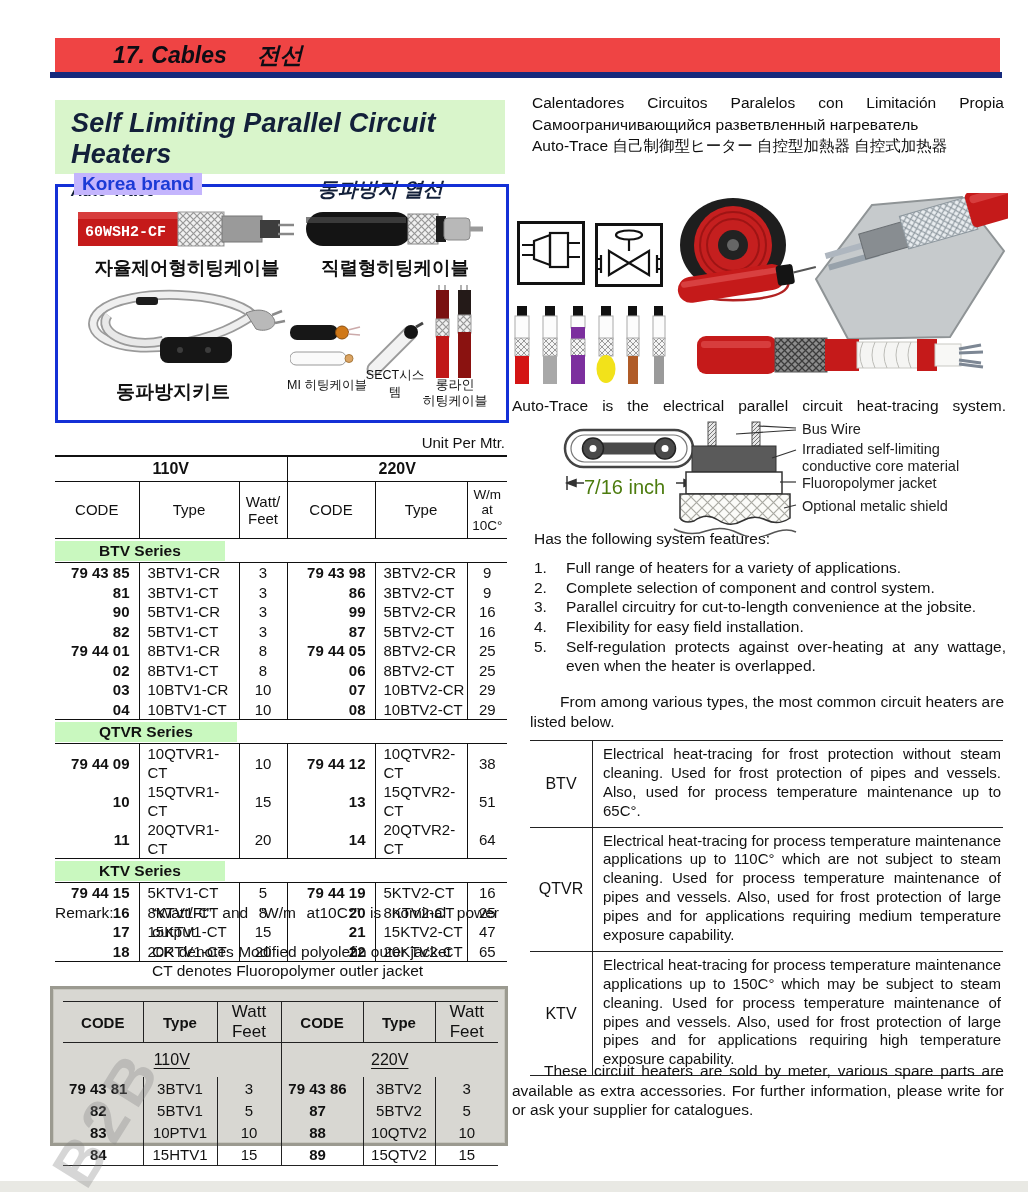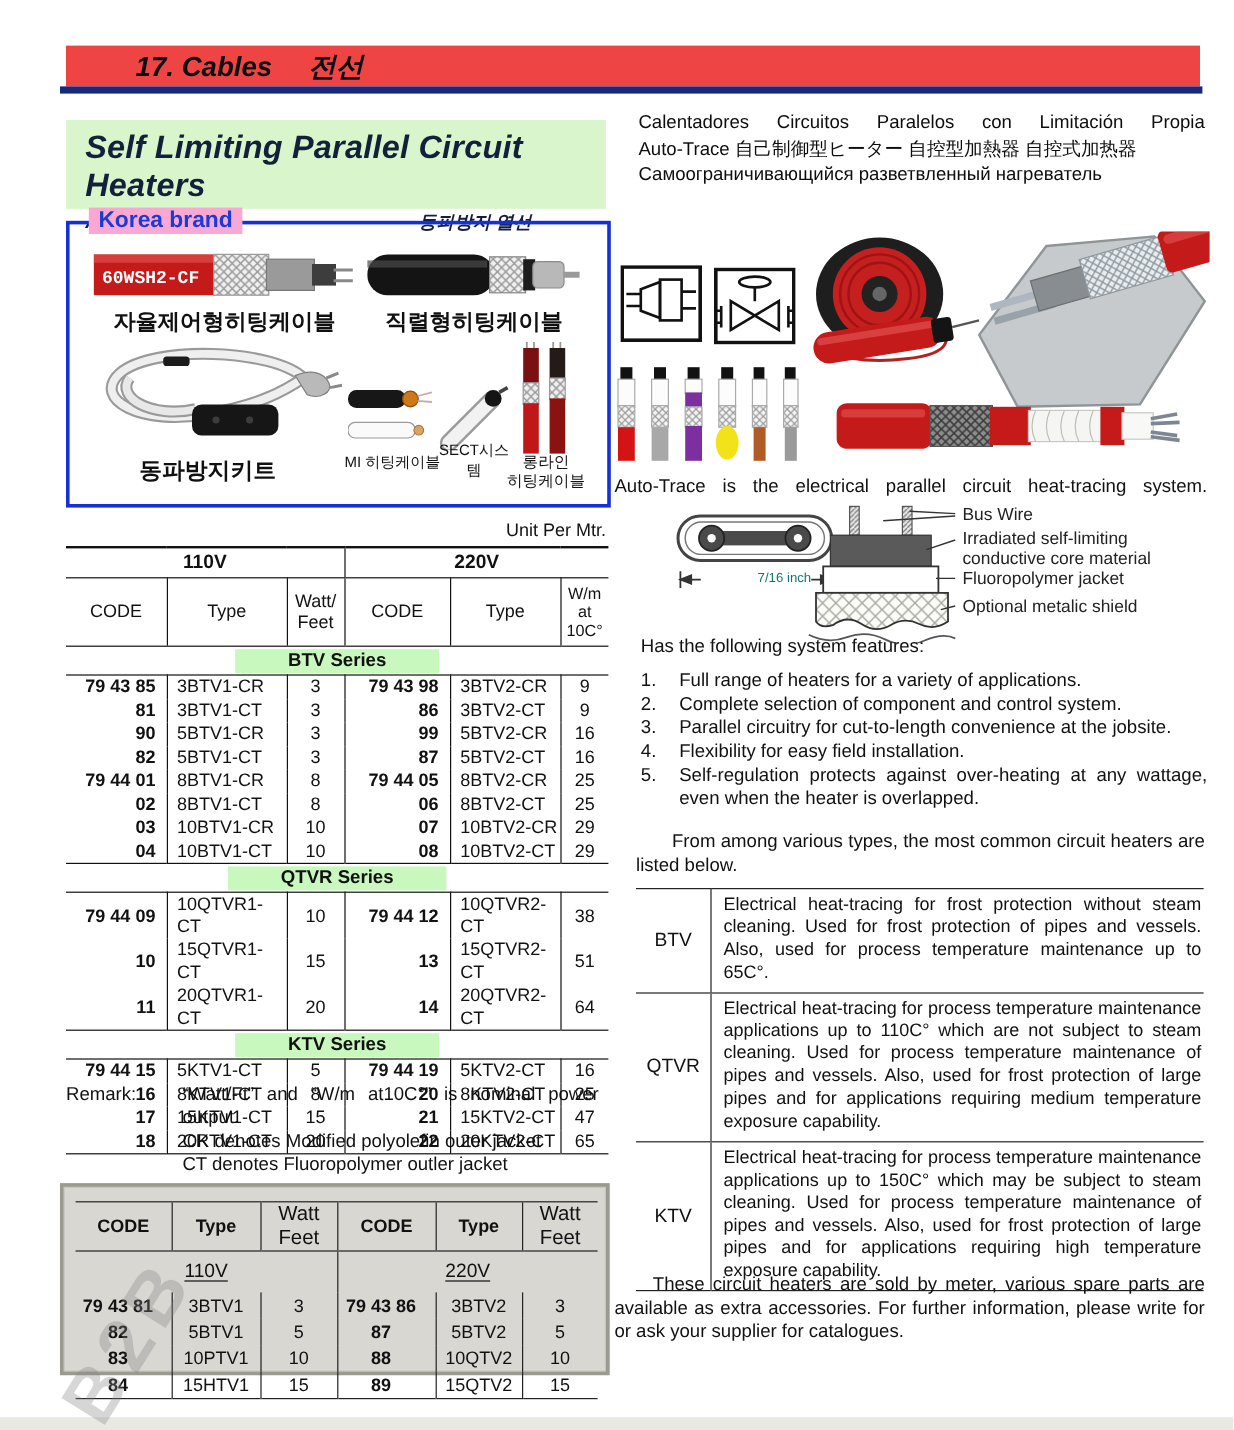--- a/index.html
+++ b/index.html
@@ -12,39 +12,39 @@
             display:flex;align-items:center;padding-left:58px;box-sizing:border-box;}
   .hdr-band span{font-size:23px;font-weight:bold;font-style:italic;color:#0d0d14;}
   .hdr-ko{margin-left:30px;}
   .hdr-rule{left:50px;top:72px;width:952px;height:6px;background:#16297c;}
 
   
   .title-box{left:55px;top:100px;width:450px;height:74px;background:#d9f5cb;box-sizing:border-box;padding:8px 14px 0 16px;}
   .title-box .t1{font-size:27px;font-weight:bold;font-style:italic;color:#13203a;letter-spacing:.2px;}
   .title-box .t2{display:flex;justify-content:space-between;margin-top:6px;align-items:baseline;}
   .title-box .t2 .brand{font-size:16px;font-weight:bold;font-style:italic;color:#13203a;}
-  .title-box .t2 .ko{font-size:15px;font-weight:bold;font-style:italic;color:#13203a;padding-right:48px;}
+  .title-box .t2 .ko{font-size:20px;font-weight:bold;font-style:italic;color:#13203a;padding-right:48px;}
 
   
   .korea-box{left:55px;top:184px;width:448px;height:233px;border:3px solid #1430d6;box-sizing:content-box;}
-  .korea-label{position:absolute;top:-14px;left:16px;background:#f9a8d4;padding:0 8px;
+  .korea-label{position:absolute;top:-14px;left:16px;background:#c4b5fd;padding:0 8px;
                color:#1b3ad6;font-size:19px;font-weight:bold;}
   .kcap{position:absolute;text-align:center;font-weight:bold;color:#101010;}
 
   
   .unit-label{left:55px;top:434px;width:450px;text-align:right;font-size:15px;color:#111;}
   .main-table{left:55px;top:455px;width:452px;border-collapse:collapse;font-size:15px;table-layout:fixed;}
   .main-table th,.main-table td{padding:0;}
   .group-hdr th{font-size:16px;font-weight:bold;height:24px;border-top:2px solid #111;border-bottom:1.5px solid #111;}
   .group-hdr th+th{border-left:1.5px solid #111;}
   .col-hdr th{font-weight:normal;height:56px;border-bottom:1.5px solid #111;white-space:pre-line;
               vertical-align:middle;font-size:15px;line-height:1.15;}
   .col-hdr th+th{border-left:1.2px solid #111;}
   .col-hdr th.small{font-size:13.5px;}
-  .band-row td{border-bottom:1.5px solid #111;text-align:center;height:23px;}
+  .band-row td{border-bottom:1.5px solid #111;height:23px;}
   .band{background:#c9f8bf;display:inline-block;padding:1px 44px;font-weight:bold;font-size:15.5px;}
   .main-table tbody.data-group{border-bottom:1.6px solid #111;}
   .data-group td{height:19.5px;line-height:19px;}
   .data-group td+td{border-left:1.2px solid #111;}
   .c0,.c3,.d0,.d3{text-align:right;padding-right:9px !important;font-weight:bold;}
   .c1,.c4{text-align:left;padding-left:8px !important;}
   .c2,.c5{text-align:center;}
 
   .remark{left:55px;top:903px;width:452px;display:flex;font-size:15.5px;line-height:1.25;}
   .remark-label{width:66px;flex:none;}
@@ -71,21 +71,21 @@
 
   
   .intro{left:532px;top:92px;width:472px;font-size:15.5px;line-height:1.4;color:#0d0d0d;}
   .intro div{text-align:justify;}
   .force-justify{text-align:justify;text-align-last:justify;}
   .autotrace-line{left:512px;top:397px;width:494px;font-size:15.5px;}
   .collage{left:510px;top:193px;width:498px;height:210px;}
 
   .diagram{left:540px;top:420px;width:468px;height:116px;}
   .dlabel{position:absolute;font-size:14.5px;color:#222;line-height:1.2;width:206px;}
-  .dim-text{position:absolute;left:44px;top:56px;width:92px;text-align:right;font-size:11px;color:#0f766e;}
+  .dim-text{position:absolute;left:44px;top:56px;width:92px;text-align:left;font-size:20px;color:#4d7c0f;}
 
   .feat-heading{left:534px;top:530px;width:470px;font-size:15.5px;}
   .feat-list{left:534px;top:558px;width:472px;font-size:15.5px;line-height:1.27;}
   .feat-item{display:flex;}
   .feat-num{width:32px;flex:none;}
   .feat-text{flex:1;text-align:justify;}
   .from-among{left:530px;top:692px;width:474px;font-size:15.5px;line-height:1.27;text-align:justify;text-indent:30px;}
 
   .desc-table{left:530px;top:740px;width:473px;border-collapse:collapse;font-size:15px;line-height:1.26;}
   .desc-table td{border-top:1.5px solid #222;vertical-align:middle;padding:4px 2px 6px 10px;text-align:justify;}
@@ -437,22 +437,22 @@
             <td class="d4">15QTV2</td>
             <td class="d5">15</td>
           </tr>
         </tbody>
     </table>
   </div>
   <div class="abs watermark">B2B</div>
 
   <div class="abs intro">
     <div class="force-justify">Calentadores Circuitos Paralelos con Limitación Propia</div>
+    <div>Самоограничивающийся разветвленный нагреватель</div>
     <div>Auto-Trace 自己制御型ヒーター 自控型加熱器 自控式加热器</div>
-    <div>Самоограничивающийся разветвленный нагреватель</div>
   </div>
 
   <div class="abs collage">
     <svg class="abs" style="left:7px;top:28px;" width="68" height="64" viewBox="0 0 68 64">
       <rect x="1.5" y="1.5" width="65" height="61" fill="#fff" stroke="#111" stroke-width="3"></rect>
       <g stroke="#111" stroke-width="2.2" fill="none">
         <path d="M5 24 h12 M5 34 h12"></path>
         <path d="M17 20 L33 14 L33 44 L17 38 Z"></path>
         <rect x="33" y="12" width="18" height="34"></rect>
         <path d="M51 22 h12 M51 36 h12"></path>

